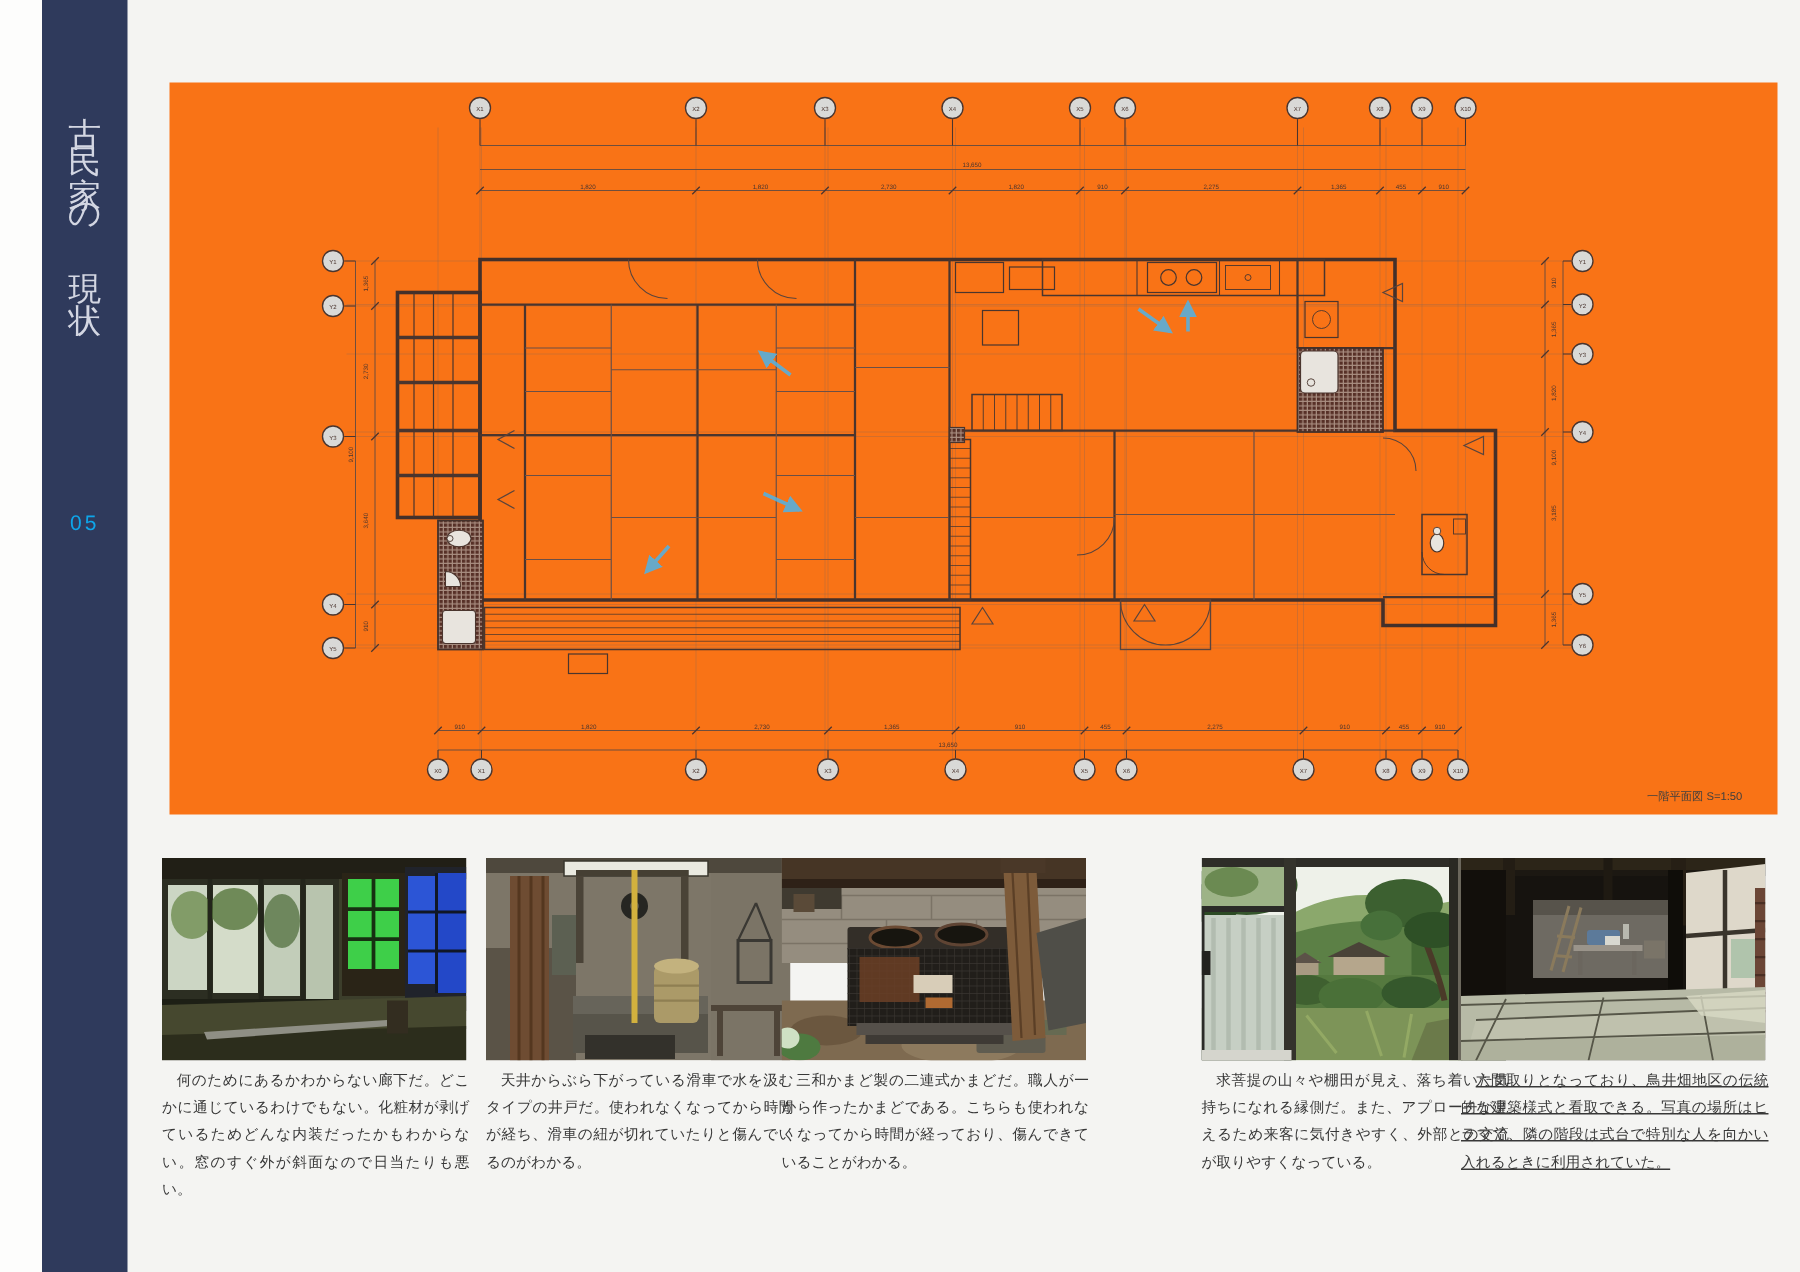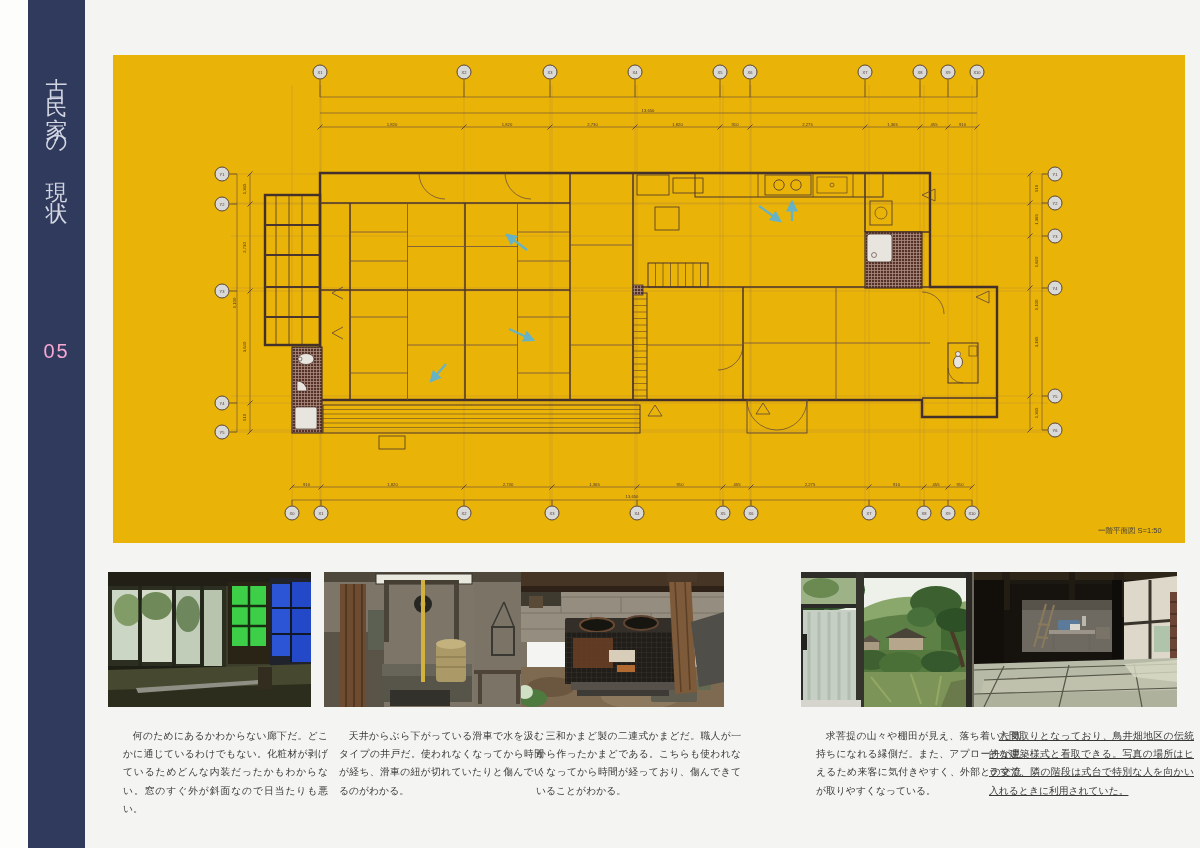--- a/index.html
+++ b/index.html
@@ -4,26 +4,26 @@
 <style>
   html,body{margin:0;padding:0;}
   #page{position:relative;width:1200px;height:848px;background:#f4f4f2;overflow:hidden;
         font-family:"Liberation Sans","DejaVu Sans",sans-serif;}
   .edge-strip{position:absolute;left:0;top:0;width:28px;height:848px;background:#fdfdfc;}
   .sidebar{position:absolute;left:28px;top:0;width:57px;height:848px;background:#2f3a5c;}
   .sidebar-title{position:absolute;top:60px;left:50%;transform:translateX(-50%);
         writing-mode:vertical-rl;text-orientation:upright;color:#d3d6e2;
         font-size:22px;letter-spacing:20px;white-space:nowrap;}
   .sidebar-num{position:absolute;top:340px;left:0;width:100%;text-align:center;
-        color:#f9a8d4;font-size:20px;letter-spacing:2px;}
-  .plan-panel{position:absolute;left:113px;top:55px;width:1072px;height:488px;background:#eab308;}
+        color:#0ea5e9;font-size:14px;letter-spacing:2px;}
+  .plan-panel{position:absolute;left:113px;top:55px;width:1072px;height:488px;background:#f97316;}
   .plan-panel svg{position:absolute;left:0;top:0;width:100%;height:100%;}
   .photo{position:absolute;top:572px;width:203px;height:135px;overflow:hidden;}
   .photo svg{display:block;width:100%;height:100%;}
-  .caption{position:absolute;top:712px;width:205px;margin:15px;
+  .caption{position:absolute;top:712px;width:205px;margin:0;
         font-family:"Liberation Serif","DejaVu Serif",serif;font-size:9.8px;
         line-height:1.86;color:#383838;text-align:justify;text-indent:1em;}
   .p1{left:108px;} .p2{left:324px;font-family:Liberation Serif, serif;} .p3{left:521px;} .p4{left:801px;} .p5{left:974px;text-decoration:underline;}
 </style>
 </head>
 <body>
 
 <div id="page">
   <div class="edge-strip"></div>
 

